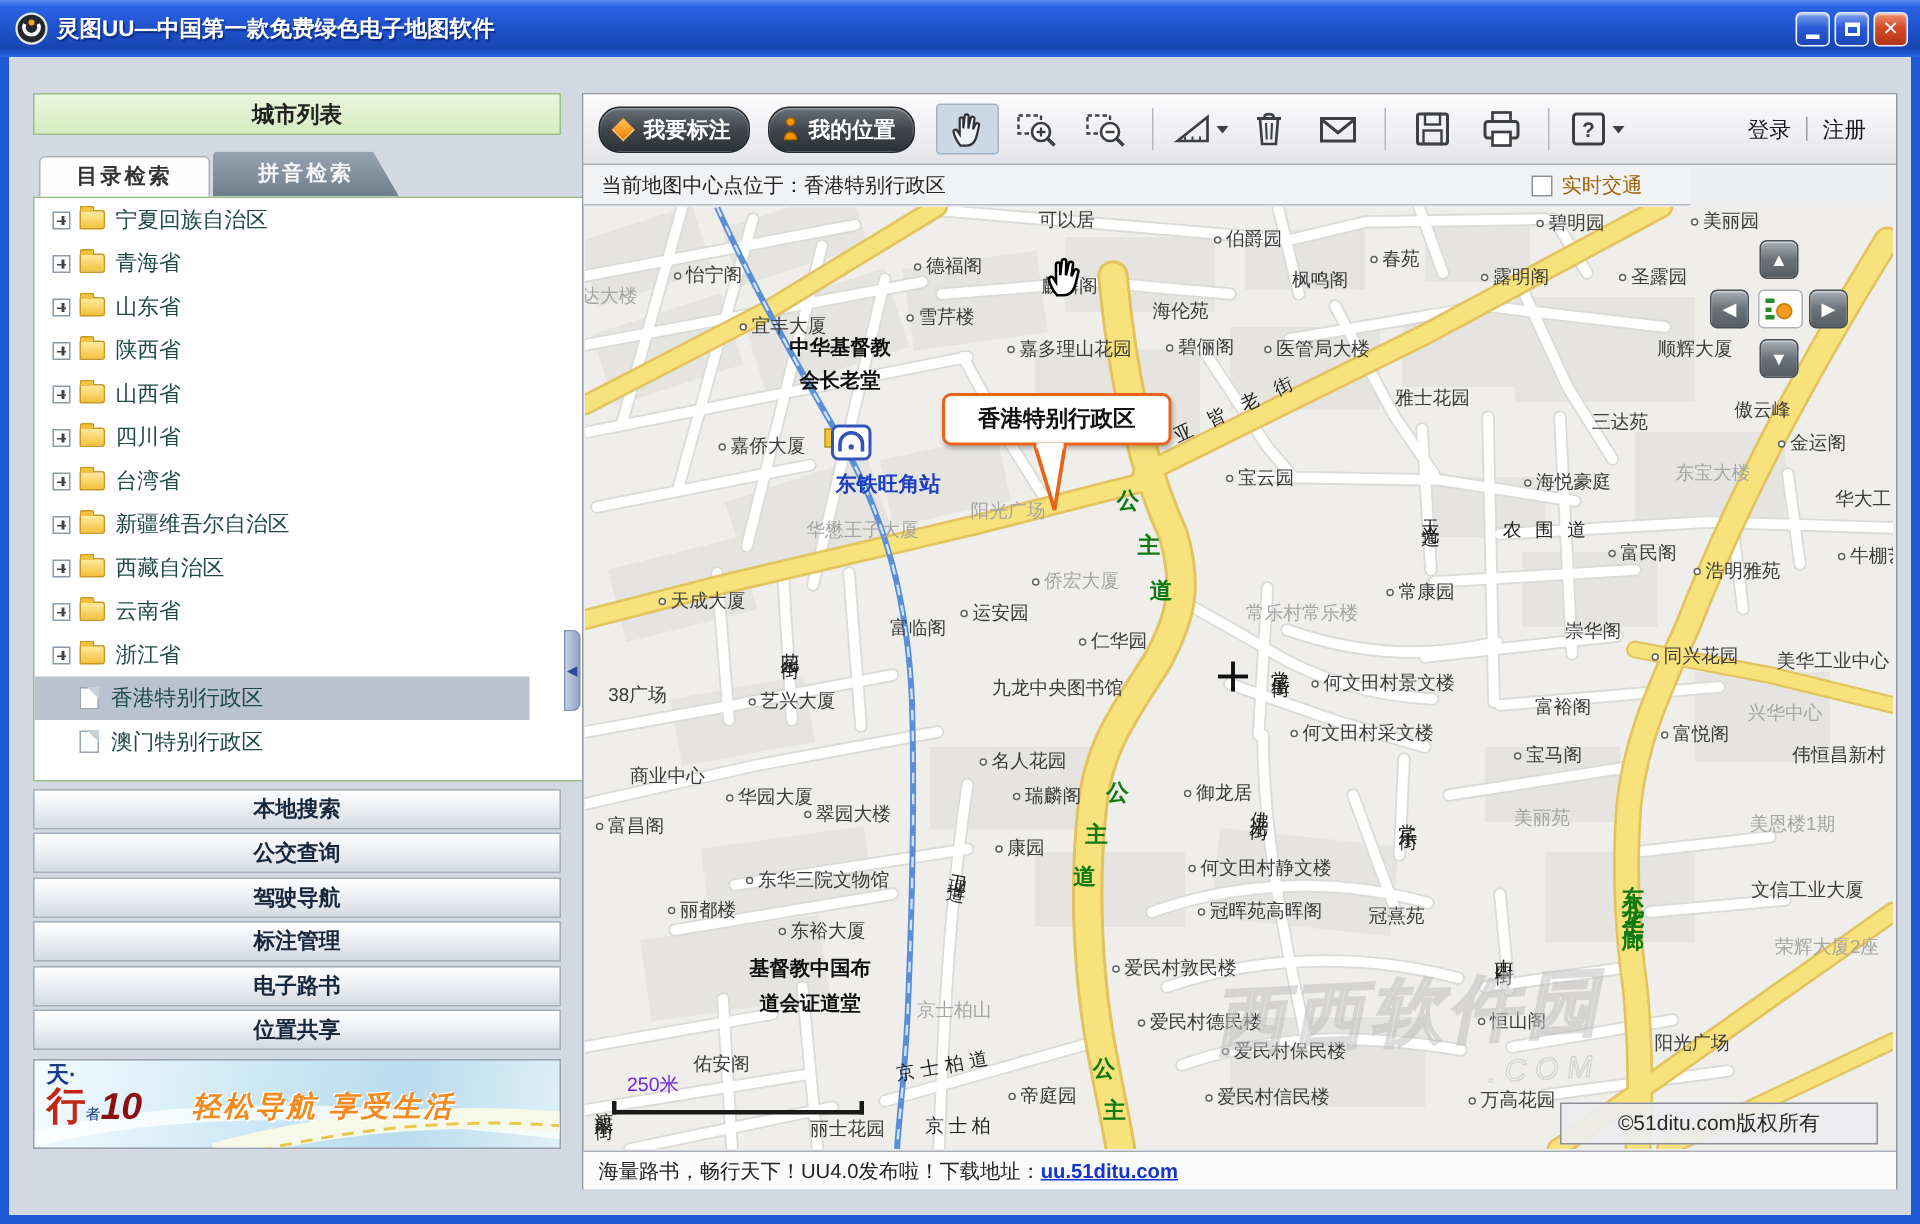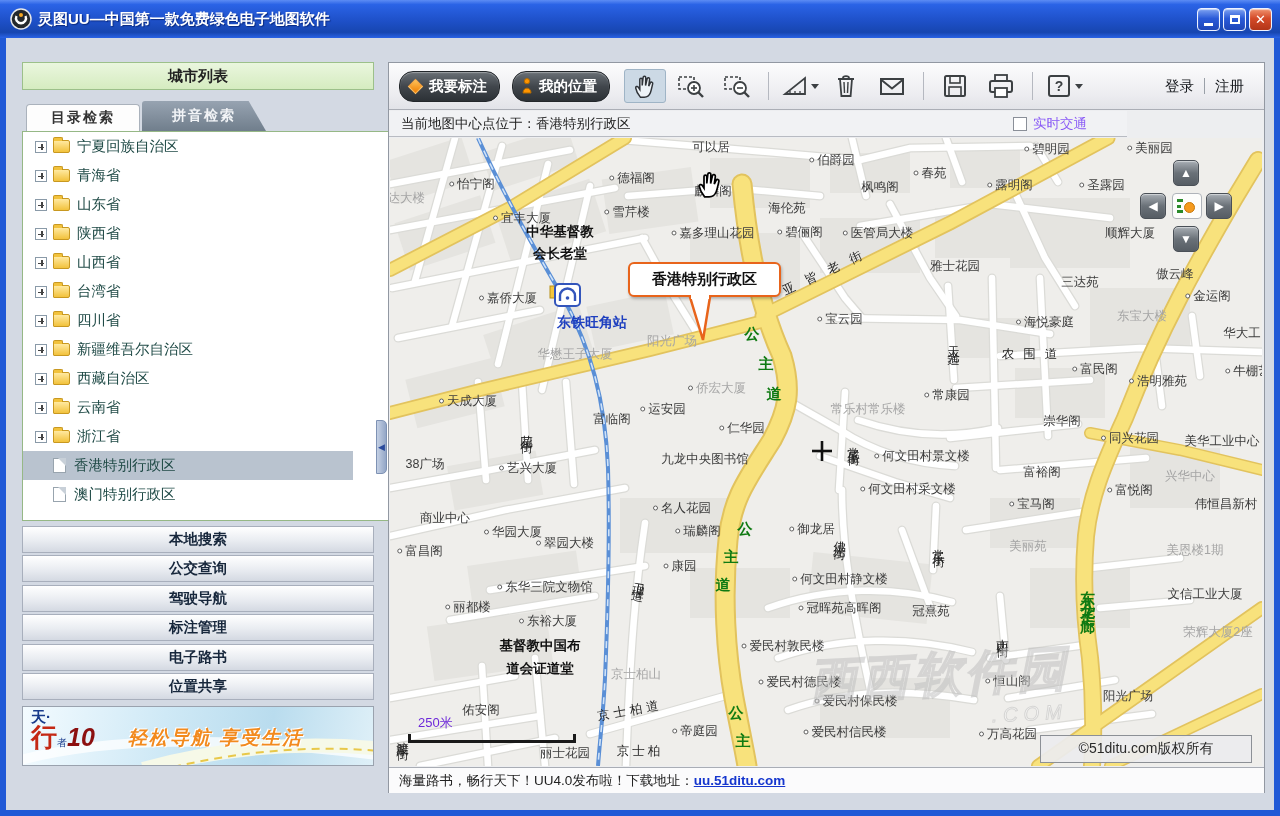--- a/index.html
+++ b/index.html
@@ -70,21 +70,21 @@
   .diamond{width:11px;height:11px;background:linear-gradient(135deg,#ffc35a,#f07d00);transform:rotate(45deg);border:1px solid #fff3;margin:2px;}
   .tool{width:42px;height:34px;display:flex;align-items:center;justify-content:center;margin:0 2px;border-radius:3px;}
   .tool.active{background:#ccd9e5;border:1px solid #9fb4c6;}
   .tsep{width:1px;height:28px;background:#b5b8c0;margin:0 8px;}
   .caret{width:0;height:0;border-left:4px solid transparent;border-right:4px solid transparent;border-top:5px solid #3c4043;margin-left:3px;}
   .login-zone{margin-left:auto;display:flex;align-items:center;font-size:14.5px;color:#15181c;}
   .login-zone .lk{padding:0 10px;cursor:pointer;}
   .login-zone .dv{width:1px;height:16px;background:#9aa0a8;}
   .infobar{position:absolute;left:0;top:48px;width:738px;height:26px;background:#f1f2f4;border-bottom:1px solid #b8bbc2;
     display:flex;align-items:center;font-size:13.5px;color:#222;padding:0 12px;}
-  .infobar .traffic{margin-left:auto;display:flex;align-items:center;margin-right:28px;color:#8b5cf6;}
+  .infobar .traffic{margin-left:auto;display:flex;align-items:center;margin-right:20px;color:#a16207;}
   .cb{width:14px;height:14px;background:#fff;border:1px solid #8a8f98;margin-right:6px;}
   .viewport{position:absolute;left:1px;top:75px;width:872px;height:628px;background:#efeeeb;overflow:hidden;}
   .viewport svg.base{position:absolute;left:0;top:0;z-index:10;}
   .ml{position:absolute;transform:translate(-50%,-50%);font-size:12.5px;white-space:nowrap;color:#3c3c3c;z-index:20;}
   .ml.l{color:#a5a5a5;}
   .ml.bd{font-weight:bold;color:#101010;font-size:13.5px;}
   .ml.s{color:#1f1f1f;}
   .ml.g{color:#0f7a12;font-weight:bold;font-size:15px;}
   .ml.u{color:#1e3fbf;font-weight:bold;font-size:14px;}
   .ml.v{writing-mode:vertical-rl;text-orientation:upright;letter-spacing:3px;}
@@ -164,26 +164,26 @@
           <span>陕西省</span>
         </div>
         <div class="tree-row">
           <span class="expander"></span>
           <span class="folder"></span>
           <span>山西省</span>
         </div>
         <div class="tree-row">
           <span class="expander"></span>
           <span class="folder"></span>
+          <span>四川省</span>
+        </div>
+        <div class="tree-row">
+          <span class="expander"></span>
+          <span class="folder"></span>
           <span>台湾省</span>
-        </div>
-        <div class="tree-row">
-          <span class="expander"></span>
-          <span class="folder"></span>
-          <span>四川省</span>
         </div>
         <div class="tree-row">
           <span class="expander"></span>
           <span class="folder"></span>
           <span>新疆维吾尔自治区</span>
         </div>
         <div class="tree-row">
           <span class="expander"></span>
           <span class="folder"></span>
           <span>西藏自治区</span>

